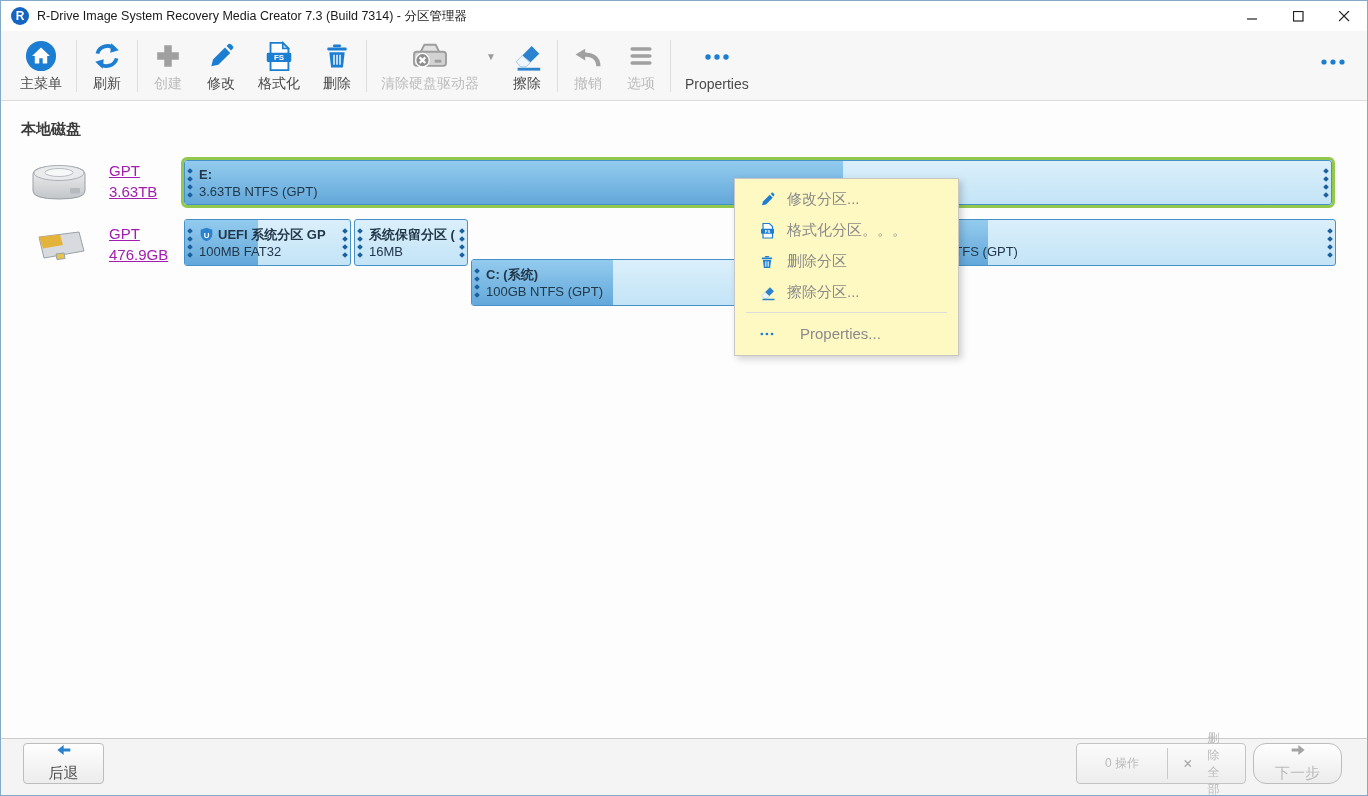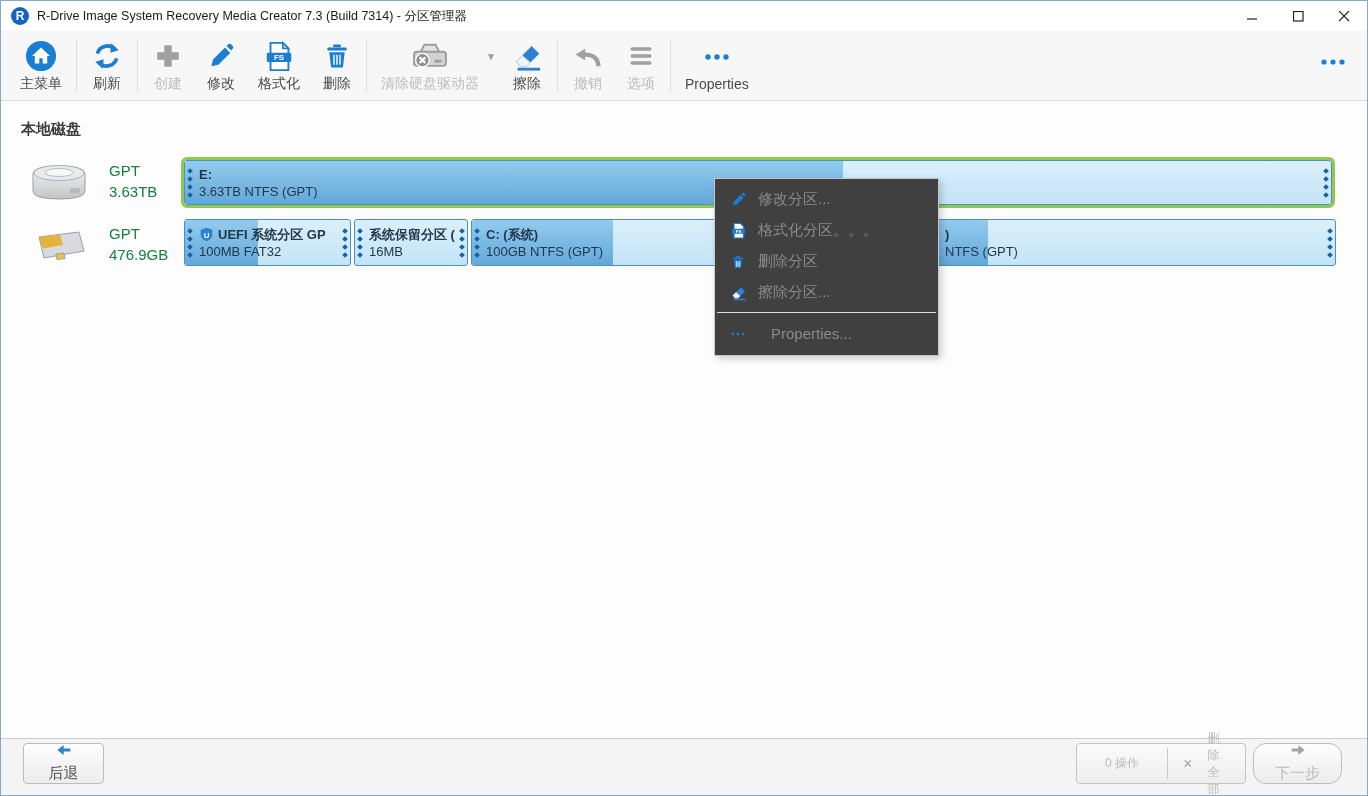--- a/index.html
+++ b/index.html
@@ -21,35 +21,35 @@
   .tb-item.disabled .tb-label{color:#bcbcbc;}
   .tb-sep{width:1px;height:52px;background:#dedede;margin:0 3px;flex:0 0 auto;}
   .tb-caret{color:#9b9b9b;font-size:10px;margin:0 4px 18px -4px;}
   .tb-overflow{position:absolute;right:18px;top:30px;display:flex;align-items:center;height:62px;}
 
   
   .content{position:absolute;left:0;top:101px;width:100%;height:636px;background:#fdfdfd;}
   .section-heading{position:absolute;left:20px;top:18px;font-size:15px;font-weight:bold;color:#3d3d3d;}
 
   .disk-icon{position:absolute;left:28px;width:60px;height:48px;}
-  .disk-meta{position:absolute;left:108px;font-size:15px;color:#15803d;line-height:21px;}
+  .disk-meta{position:absolute;left:108px;font-size:15px;color:#a21caf;line-height:21px;text-decoration:underline;}
 
   .bar-track{position:absolute;left:183px;width:1154px;}
   .partition{position:absolute;top:0;height:45px;border:1px solid #4692c8;border-radius:3px;background:linear-gradient(#dbeffb,#c3e4f6);overflow:hidden;box-sizing:border-box;}
   .used{position:absolute;left:0;top:0;bottom:0;background:linear-gradient(#93cbee,#63a8da);}
   .pt-text{position:relative;z-index:2;padding:5px 0 0 14px;color:#22384a;font-size:13px;line-height:17px;white-space:nowrap;}
   .pt-name{font-weight:bold;display:flex;align-items:center;gap:4px;}
   .handle{position:absolute;z-index:3;top:50%;transform:translateY(-50%);display:flex;flex-direction:column;gap:4px;}
   .handle.left{left:3px;}  .handle.right{right:3px;}
   .handle i{width:4px;height:4px;background:#1a5f9e;transform:rotate(45deg);}
   .selected-wrap{position:absolute;border:3px solid #93c84e;border-radius:6px;background:#fff;}
   .selected-wrap .partition{position:relative;border-radius:3px;}
 
   
-  .ctx-menu{position:absolute;left:713px;top:177px;width:225px;background:#404040;border:1px solid #c6c6c6;box-shadow:3px 3px 7px rgba(0,0,0,.18);z-index:20;padding:5px 0;box-sizing:border-box;}
+  .ctx-menu{position:absolute;left:733px;top:177px;width:225px;background:#fef9c3;border:1px solid #c6c6c6;box-shadow:3px 3px 7px rgba(0,0,0,.18);z-index:20;padding:5px 9px;box-sizing:border-box;}
   .ctx-item{display:flex;align-items:center;height:31px;padding:0 14px;gap:11px;font-size:15px;color:#8a8a8a;cursor:default;}
   .ctx-item:last-child{height:33px;gap:24px;}
   .ctx-sep{height:1px;background:#dcdcdc;margin:4px 2px;}
   .ctx-ico{width:18px;height:18px;display:flex;align-items:center;justify-content:center;flex:0 0 auto;}
 
   
   .bottombar{position:absolute;left:0;top:737px;width:100%;height:57px;background:#f4f4f4;border-top:1px solid #cccccc;}
   .btn{position:absolute;top:4px;height:41px;border:1px solid #bdbdbd;border-radius:4px;background:linear-gradient(#fefefe,#ececec);display:flex;align-items:center;justify-content:center;gap:8px;font-size:15px;color:#4c4c4c;box-sizing:border-box;cursor:default;flex-direction:column;}
   .btn.disabled{color:#b9b9b9;}
   .btn-group{position:absolute;top:4px;height:41px;border:1px solid #c4c4c4;border-radius:4px;background:linear-gradient(#fbfbfb,#ededed);display:flex;box-sizing:border-box;}
@@ -325,21 +325,21 @@
             <i></i>
           </div>
         <div class="handle right">
             <i></i>
             <i></i>
             <i></i>
             <i></i>
           </div>
       </div>
 
-      <div class="partition" style="left:287px;width:385px;height:47px;">
+      <div class="partition" style="left:287px;width:385px;height:47px;margin-top:40px;">
         <div class="used" style="width:141px;"></div>
         <div class="pt-text" style="padding-top:6px;">
           <div class="pt-name">C: (系统)</div>
           <div>100GB NTFS (GPT)</div>
         </div>
         <div class="handle left">
             <i></i>
             <i></i>
             <i></i>
             <i></i>

